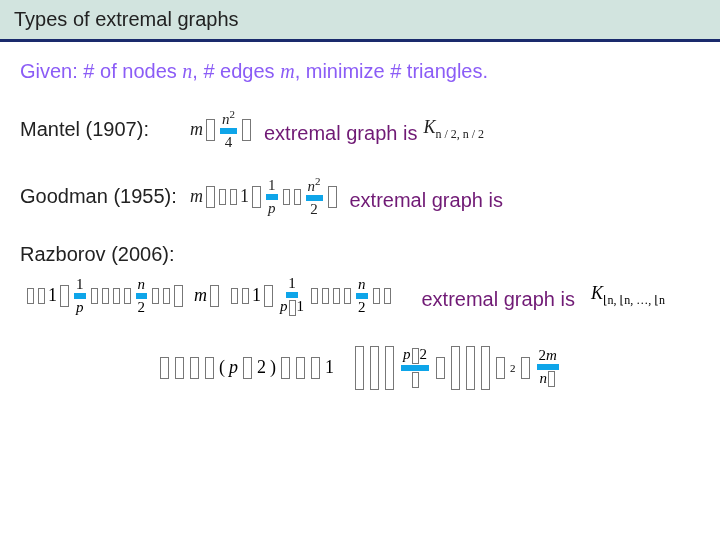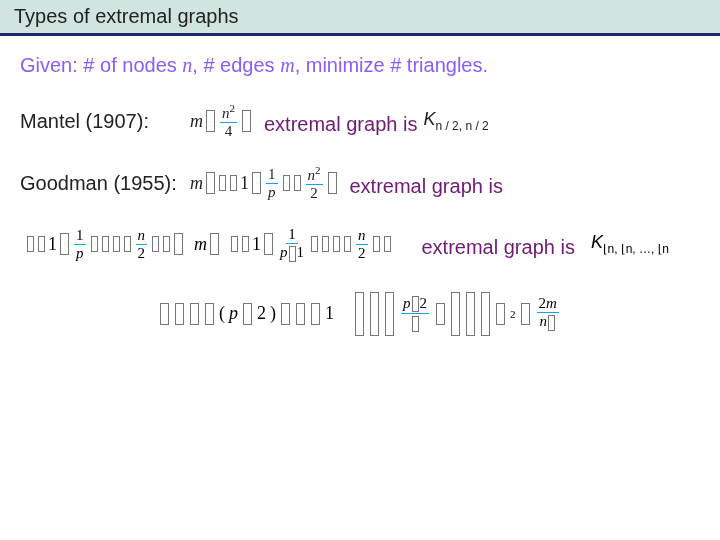--- a/index.html
+++ b/index.html
@@ -5,21 +5,21 @@
   * { margin: 0; padding: 0; box-sizing: border-box; }
   body {
     width: 720px;
     height: 540px;
     background: #fff;
     font-family: Arial, Helvetica, sans-serif;
     overflow: hidden;
   }
   .header {
     width: 100%;
-    height: 36px;
+    height: 42px;
     background: #d2e4df;
     border-bottom: 3px solid #1a2a6c;
     display: flex;
     align-items: center;
     justify-content: space-between;
     padding: 0 14px;
   }
   .header-left, .header-right {
     font-size: 20px;
     color: #222;
@@ -66,24 +66,24 @@
   }
   .frac {
     display: inline-flex;
     flex-direction: column;
     align-items: center;
     vertical-align: middle;
     margin: 0 2px;
     font-size: 15px;
     line-height: 1;
   }
-  .frac .num { border-bottom: 1px solid #0ea5e9; padding: 0 2px 1px; }
+  .frac .num { border-bottom: 6px solid #0ea5e9; padding: 0 2px 1px; }
   .frac .den { padding: 1px 2px 0; }
   .extremal { font-size: 20px; color: #701a75; margin: 7px 6px 0 12px; }
-  .kgraph { font-family: Liberation Sans, sans-serif; font-style: italic; font-size: 18px; }
+  .kgraph { font-family: Liberation Serif, serif; font-style: italic; font-size: 18px; }
   .sub { font-size: 12px; vertical-align: sub; font-style: normal; }
   .sup { font-size: 11px; vertical-align: super; }
   .razrow {
     display: flex;
     align-items: center;
     gap: 10px;
     margin: 4px 0 0 6px;
     font-size: 18px;
   }
   .lower {
@@ -156,20 +156,23 @@
       <span class="placeholder-sm"></span>
       <span class="frac">
         <span class="num"><span class="ital">n</span><span class="sup">2</span></span>
         <span class="den">2</span>
       </span>
       <span class="placeholder"></span>
     </div>
     <div class="extremal">extremal graph is</div>
   </div>
 
+  <div class="row" style="margin-bottom:10px;">
+    <div class="label">Razborov (2006):</div>
+  </div>
   <div class="razrow">
     <div class="formula-box">
       <span class="placeholder-sm"></span>
       <span class="placeholder-sm"></span>
       <span>1</span>
       <span class="placeholder"></span>
       <span class="frac">
         <span class="num">1</span>
         <span class="den ital">p</span>
       </span>

